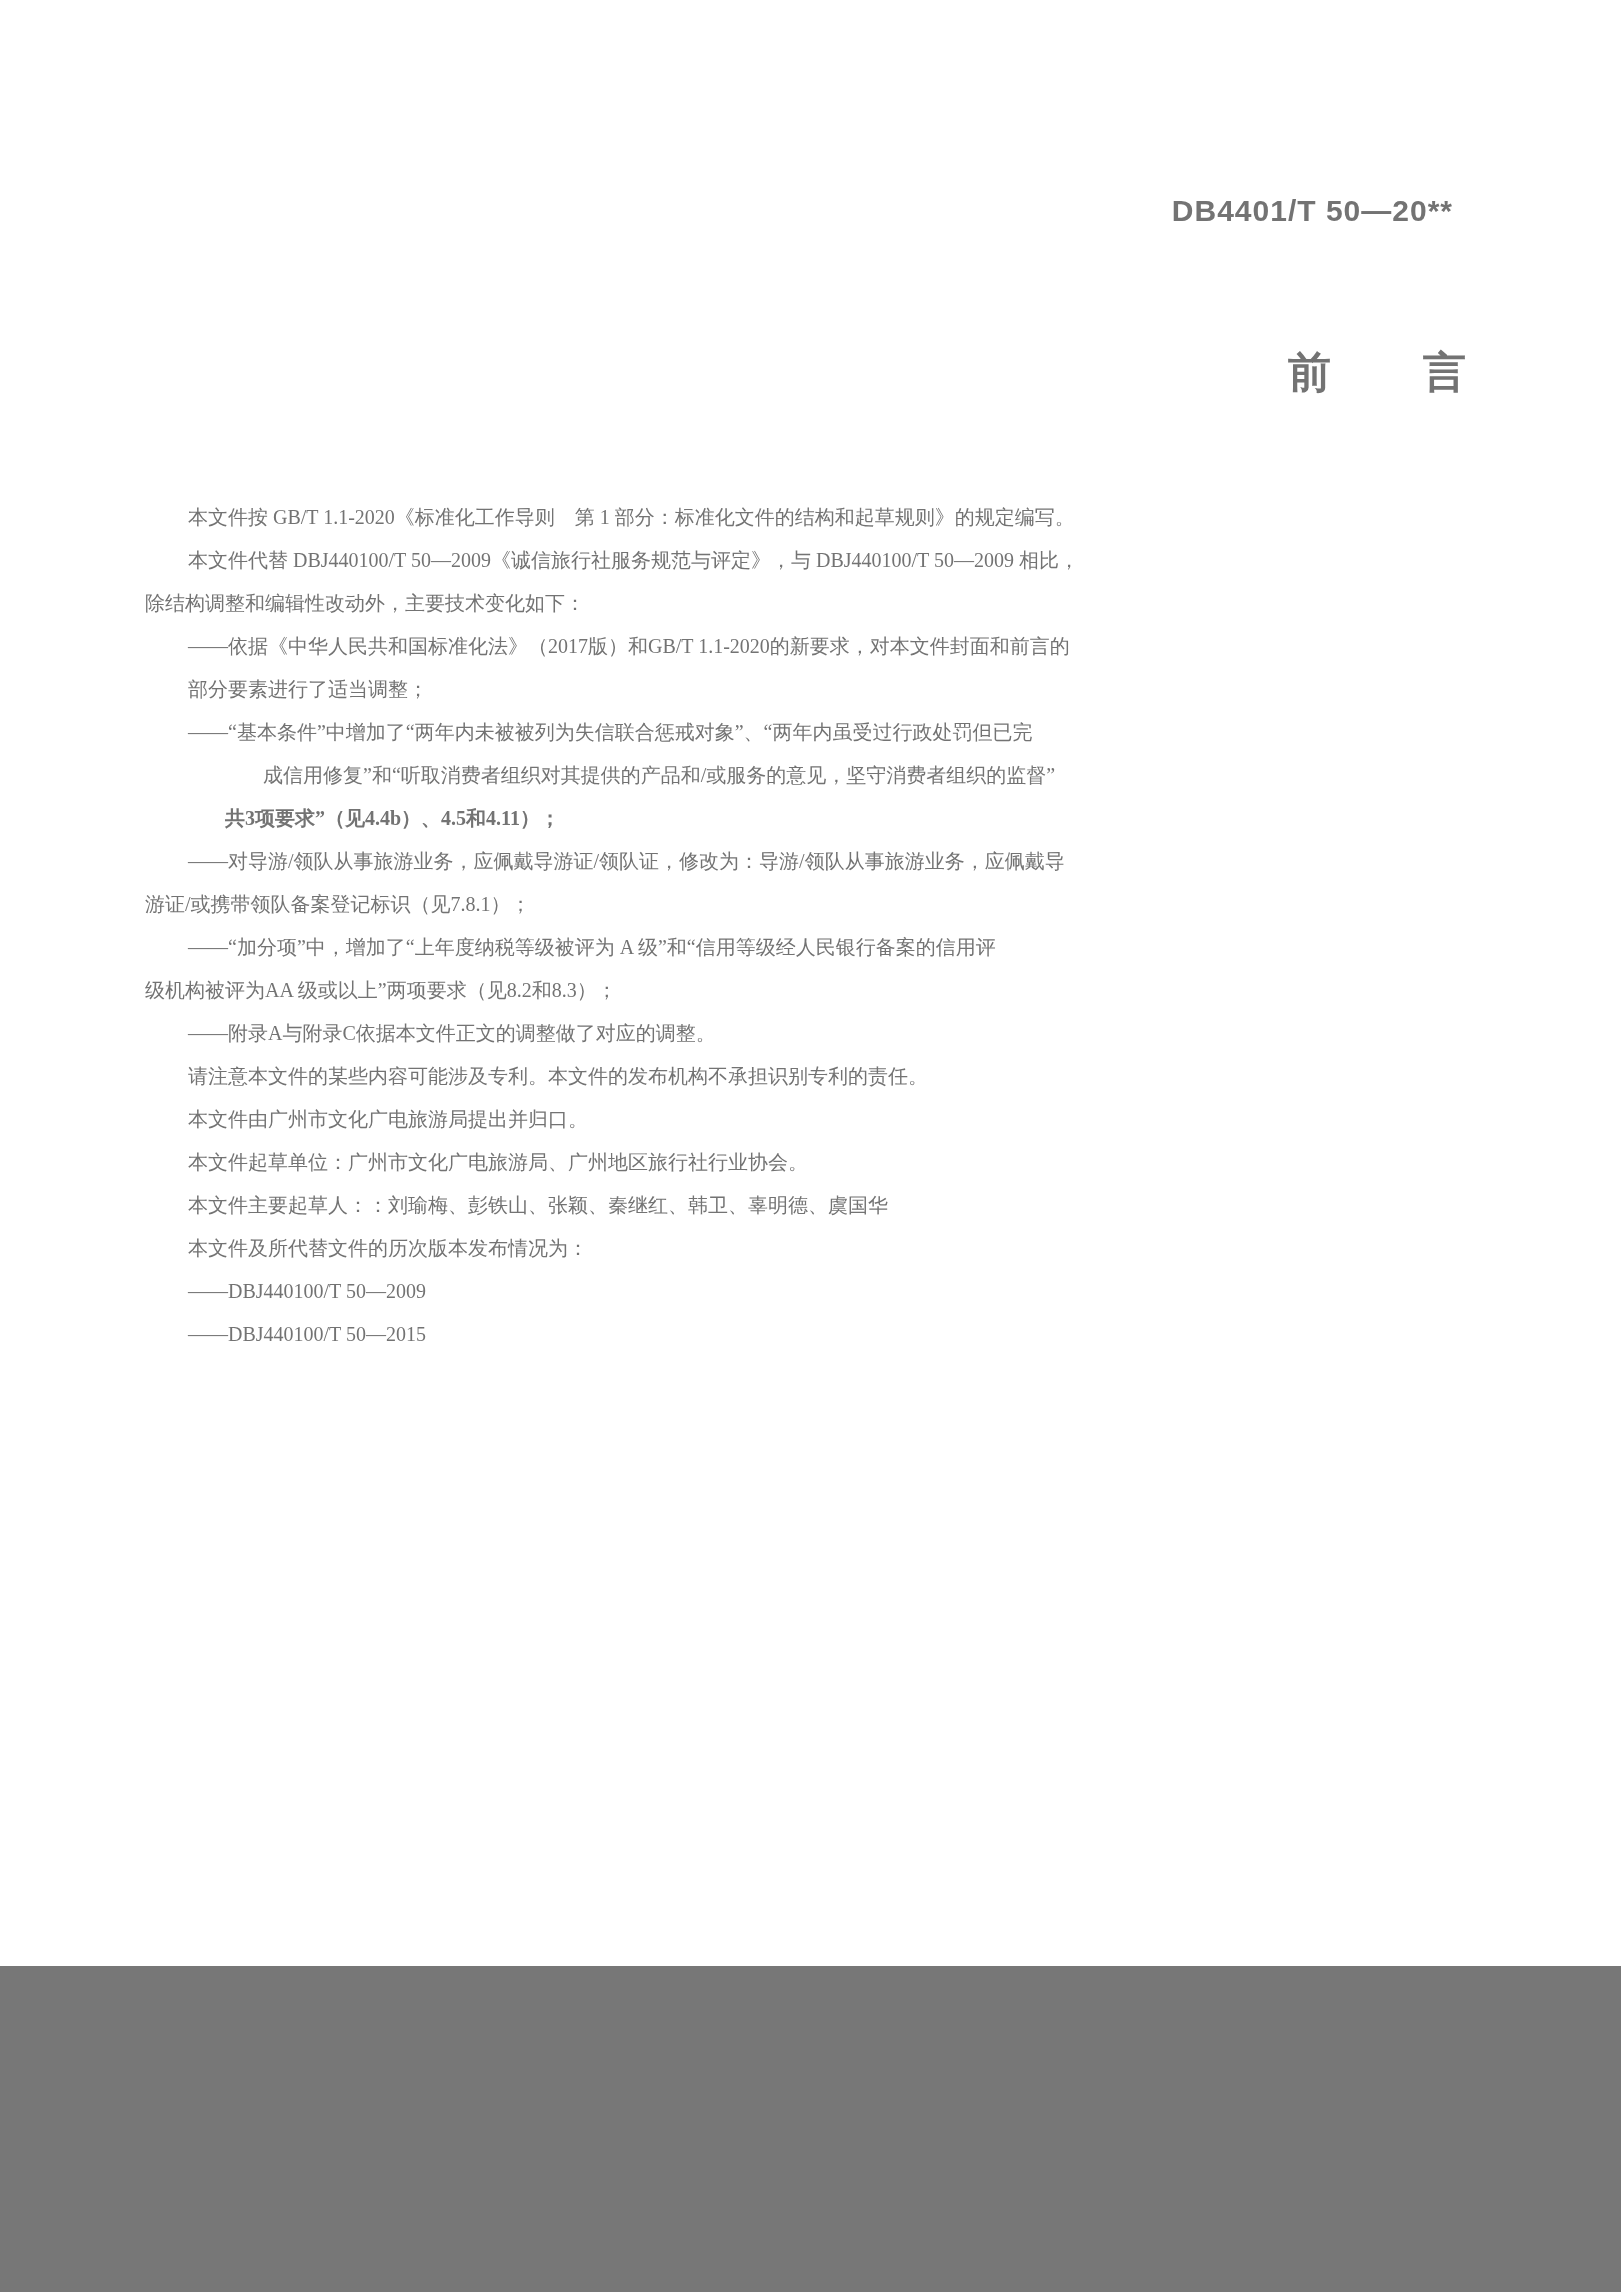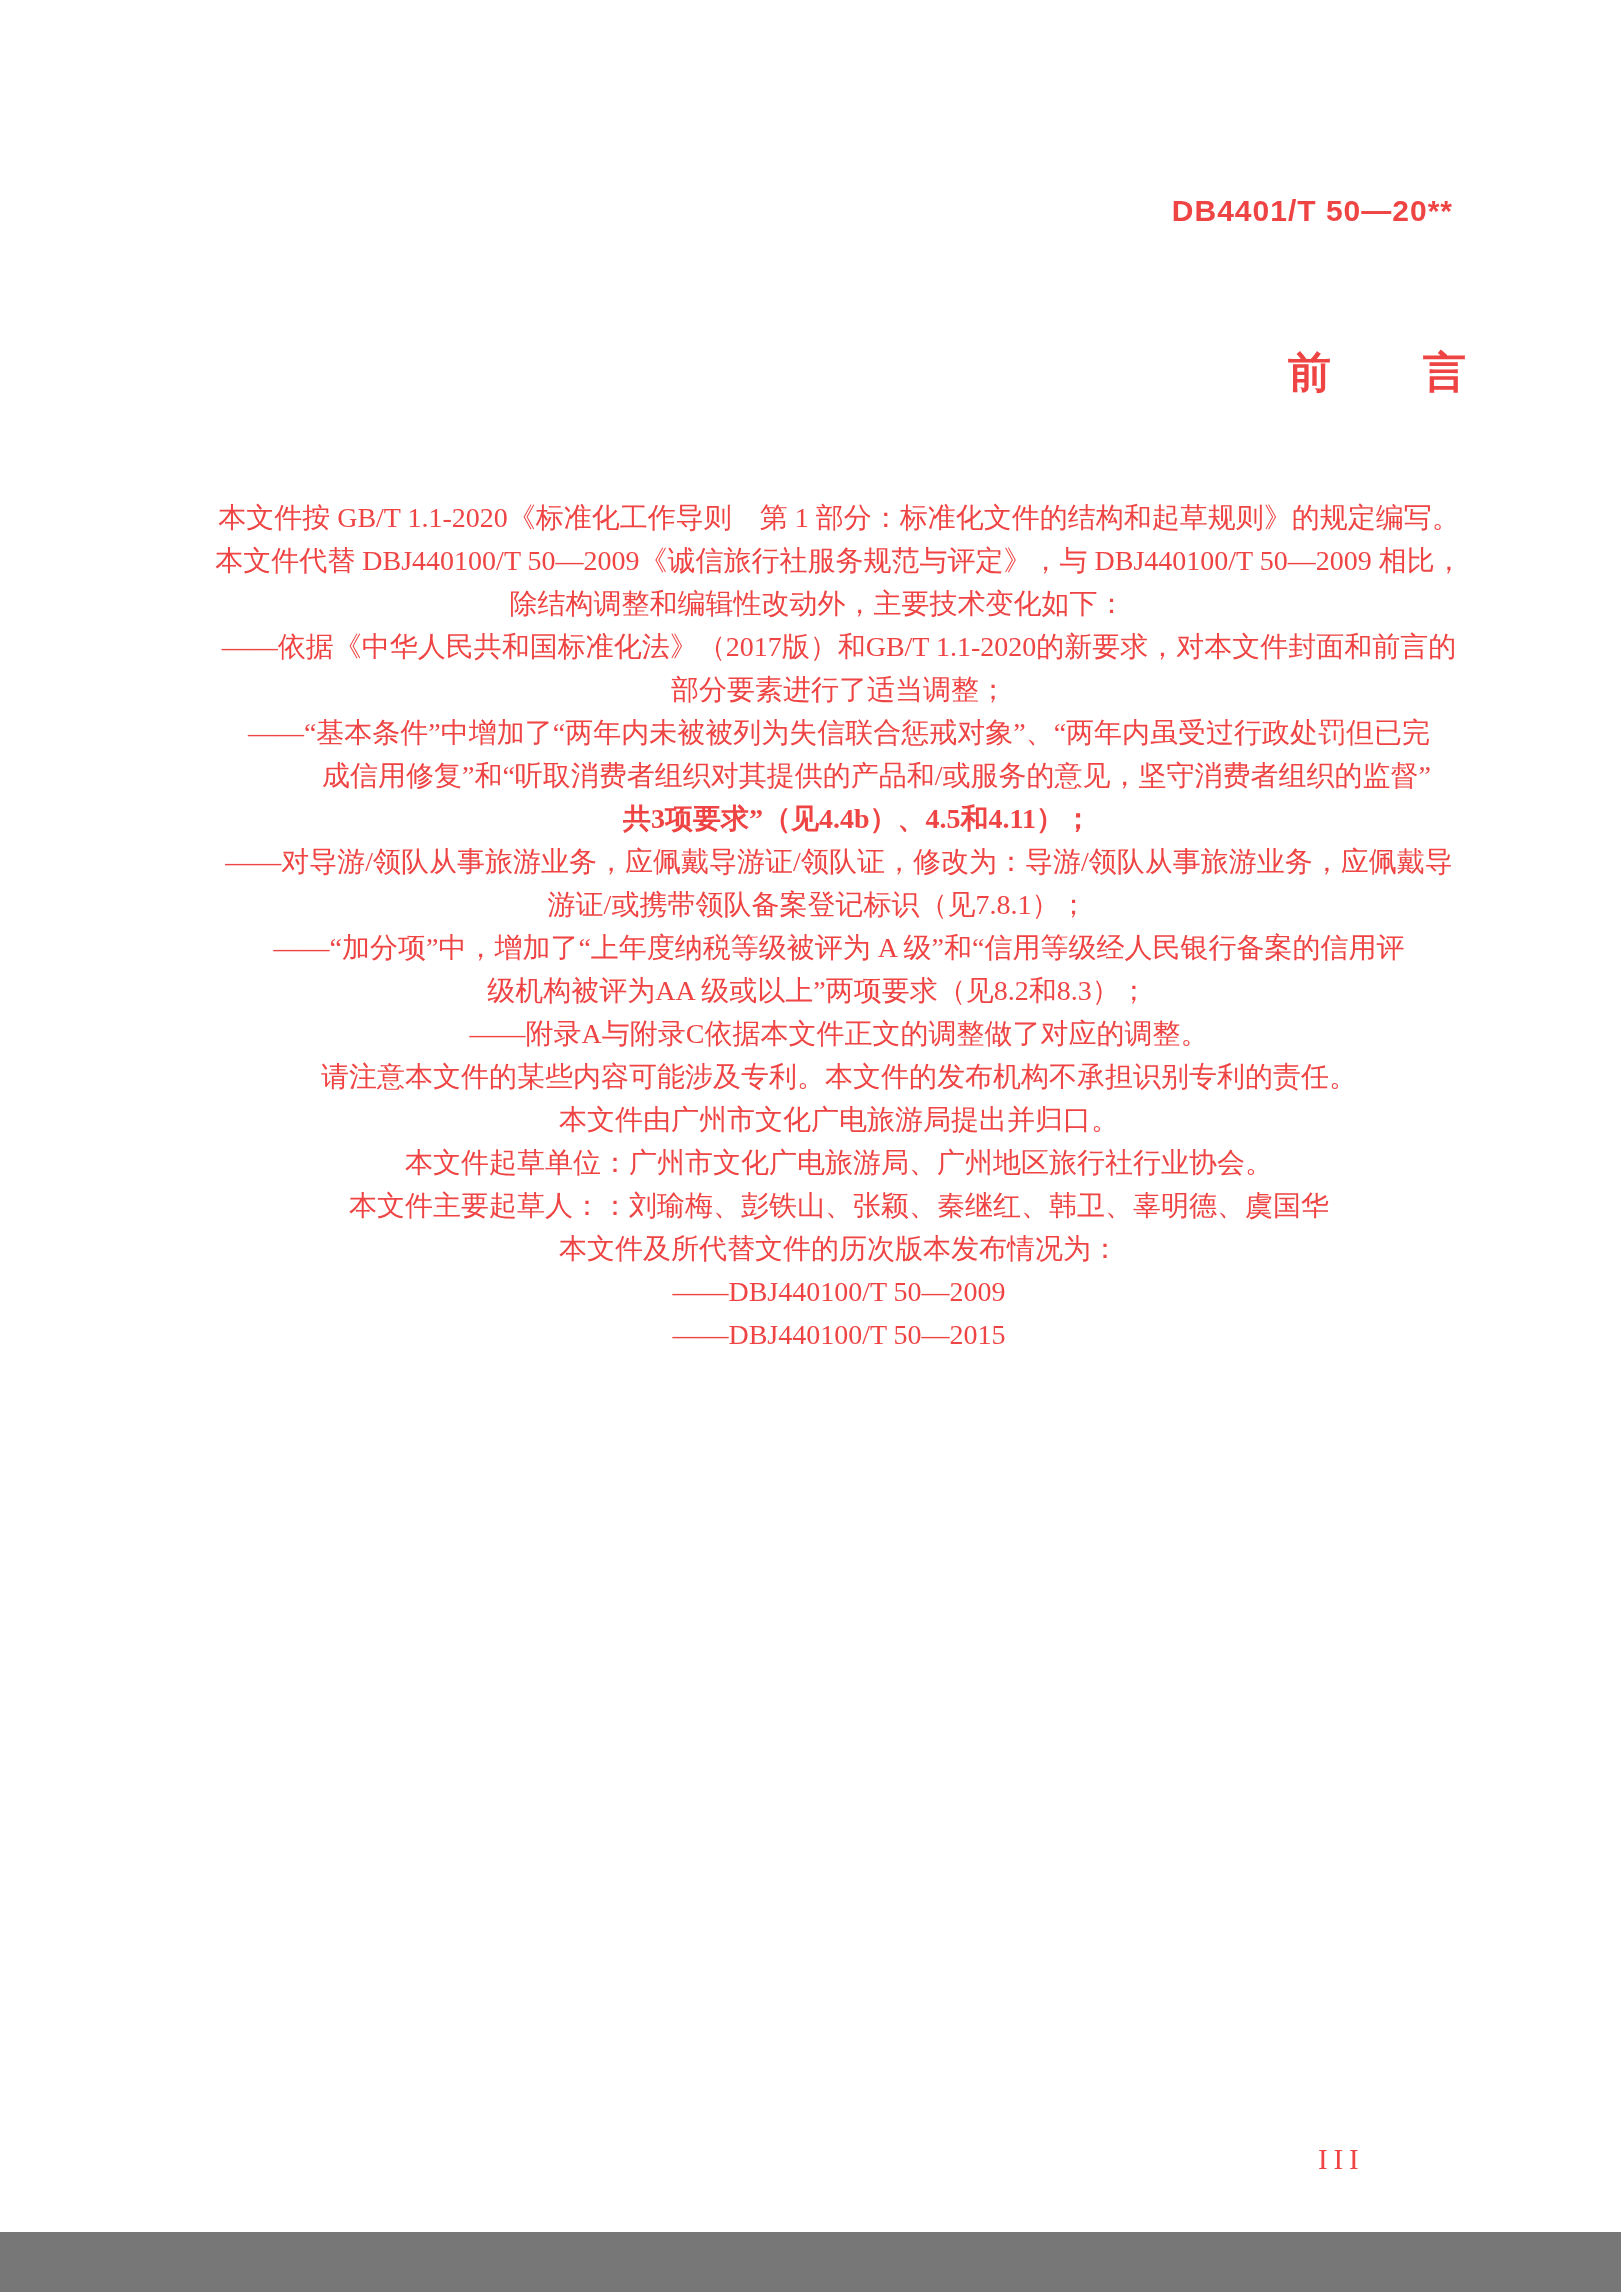--- a/index.html
+++ b/index.html
@@ -3,24 +3,24 @@
 <meta charset="utf-8">
 <style>
   html, body {
     margin: 0;
     padding: 0;
     background: #777;
   }
   .page {
     position: relative;
     width: 1621px;
-    height: 2232px;
+    height: 1966px;
     margin: 0 auto;
     background: #ffffff;
-    color: #ef4444;
+    color: #737373;
     font-family: "Liberation Serif", "DejaVu Serif", serif;
     overflow: hidden;
   }
   .doc-number {
     position: absolute;
     top: 194px;
     right: 168px;
     font-family: "Liberation Sans", "DejaVu Sans", sans-serif;
     font-weight: 700;
     font-size: 30px;
@@ -39,23 +39,23 @@
     font-size: 43px;
     line-height: 55px;
     letter-spacing: 2px;
     white-space: pre;
   }
   .body-text {
     position: absolute;
     top: 496px;
     left: 145px;
     width: 1345px;
-    font-size: 28px;
+    font-size: 20px;
     line-height: 43px;
-    text-align: center;
+    text-align: left;
   }
   .line {
     white-space: nowrap;
   }
   .ind0 { padding-left: 0; }
   .ind1 { padding-left: 43px; }
   .ind2 { padding-left: 80px; font-weight: bold; }
   .ind3 { padding-left: 118px; }
   .page-num {
     position: absolute;

